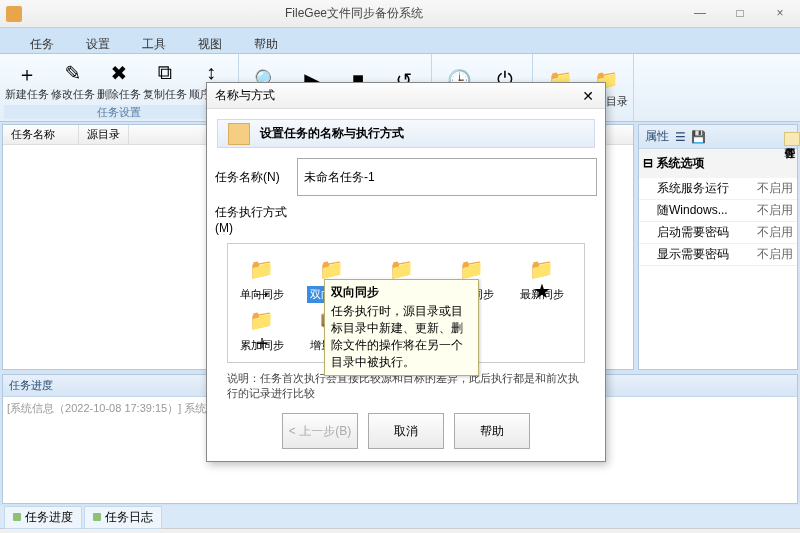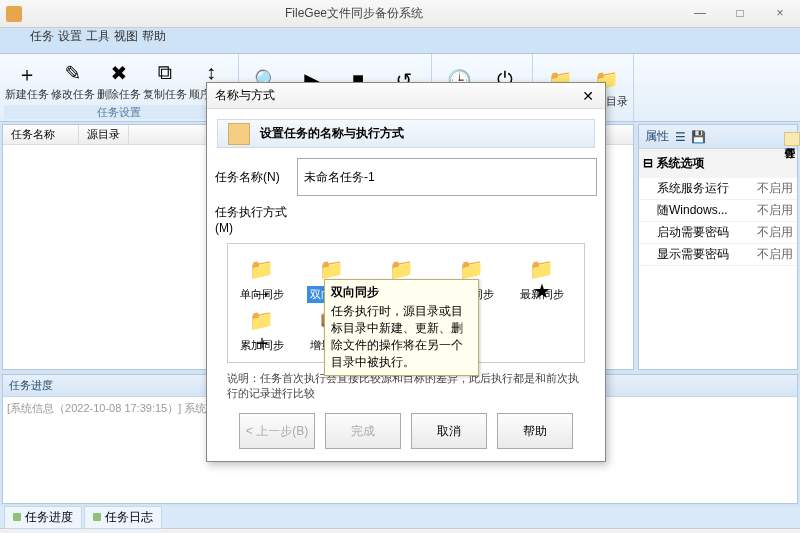--- a/index.html
+++ b/index.html
@@ -2,21 +2,21 @@
 <html><head>
 <meta charset="utf-8">
 <style>
 *{box-sizing:border-box;margin:0;padding:0;font-family:"Microsoft YaHei",SimSun,sans-serif;font-size:12px}
 body{background:#d4e4f4;width:800px;height:533px;overflow:hidden;position:relative}
 .titlebar{height:28px;background:linear-gradient(#f8f8f8,#ececec);display:flex;align-items:center;border-bottom:1px solid #ccc}
 .titlebar .app-icon{width:16px;height:16px;margin:0 6px;background:#e8a64c;border-radius:2px}
 .titlebar .title{flex:1;text-align:center;color:#444}
 .winbtns{display:flex}
 .winbtn{width:40px;height:24px;text-align:center;line-height:22px;color:#666;cursor:pointer}
-.menubar{height:26px;background:#cfe3f6;display:flex;align-items:flex-start;padding-left:30px;gap:4px;border-bottom:1px solid #b0c8e0}
+.menubar{height:26px;background:#cfe3f6;display:flex;align-items:flex-end;padding-left:30px;gap:32px;border-bottom:1px solid #b0c8e0}
 .menubar span{color:#333;cursor:pointer}
 .ribbon{height:68px;background:linear-gradient(#f6fbff,#e4eff9);display:flex;border-bottom:1px solid #b0c8e0}
 .rgroup{display:flex;flex-direction:column;border-right:1px solid #c4d8ec;padding:2px 4px}
 .rbtns{display:flex;flex:1}
 .rbtn{display:flex;flex-direction:column;align-items:center;justify-content:center;width:46px;cursor:pointer;padding-top:2px}
 .rbtn .ic{width:24px;height:24px;font-size:20px;text-align:center}
 .rbtn .lbl{font-size:11px;color:#333;margin-top:2px}
 .rgtitle{text-align:center;font-size:11px;color:#5a7da0;background:#dae9f7;height:14px;line-height:14px}
 .mainarea{display:flex;height:250px}
 .leftpanel{flex:1;background:#fff;border:1px solid #b0c8e0;margin:2px}
@@ -257,21 +257,20 @@
         </div>
         <div class="modeitem">
           <div class="mic">📦📦</div>
           <div class="ml">完全备份</div>
         </div>
       </div>
   </div>
   <div class="desc">说明：任务首次执行会直接比较源和目标的差异，此后执行都是和前次执行的记录进行比较</div>
   <div class="dlgbtns">
     <button disabled="">&lt; 上一步(B)</button>
-    <button disabled="">完成</button>
     <button>取消</button>
     <button>帮助</button>
   </div>
 </div>
 
 <div class="tooltip">
   <div class="tt">双向同步</div>
   <div>任务执行时，源目录或目标目录中新建、更新、删除文件的操作将在另一个目录中被执行。</div>
 </div>
 

